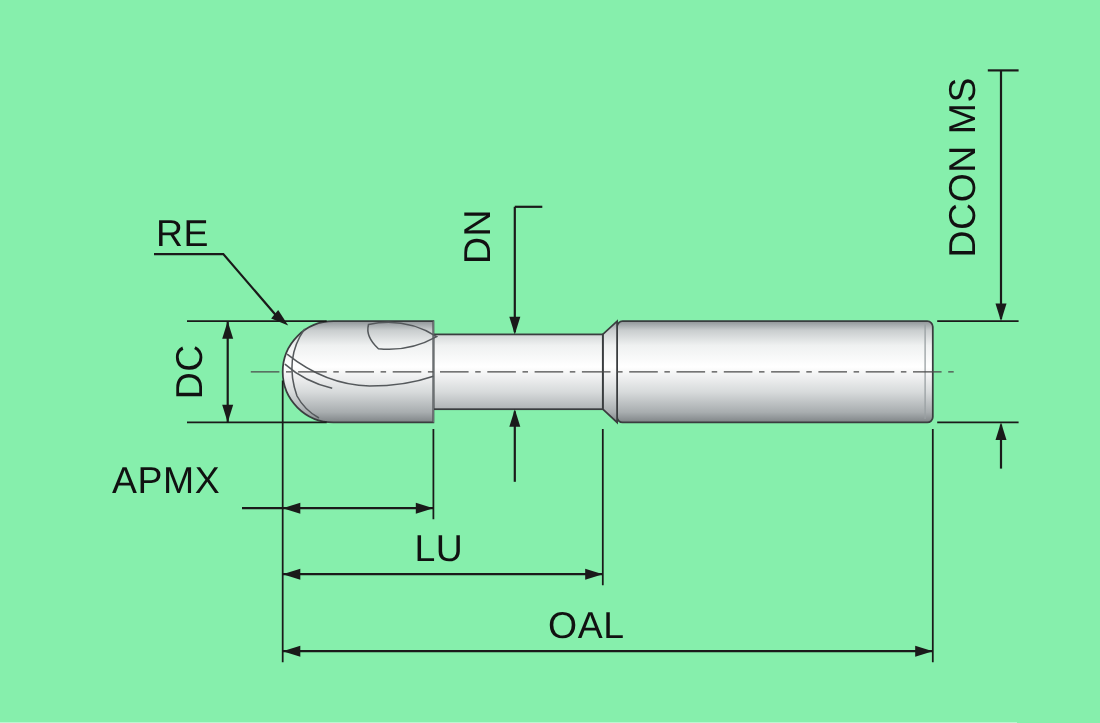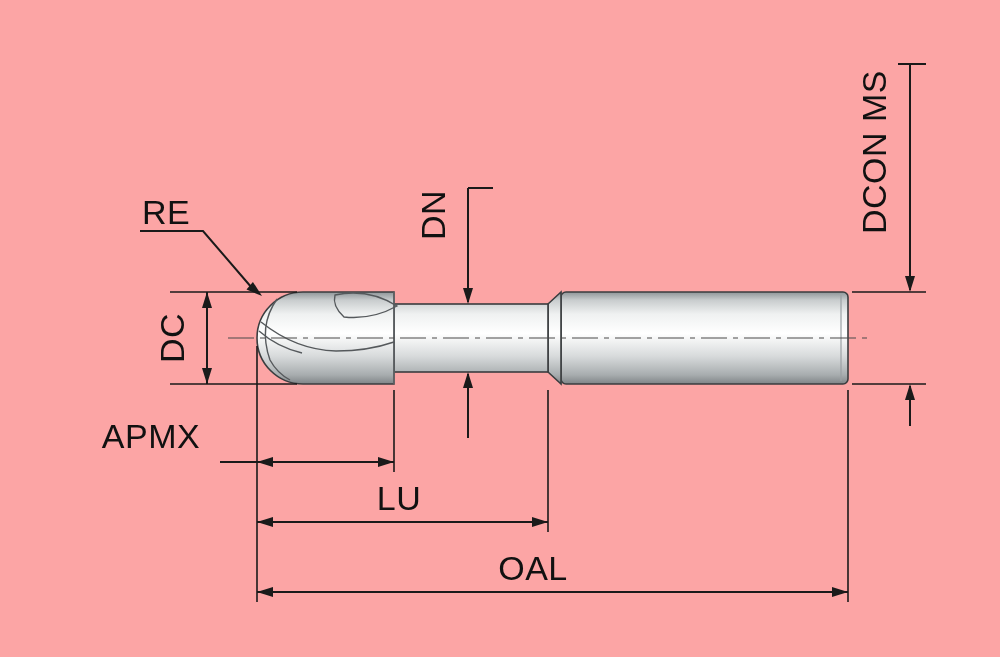--- a/index.html
+++ b/index.html
@@ -5,21 +5,21 @@
   html, body {
     margin: 0;
     padding: 0;
     background: #ffffff;
     font-family: "Liberation Sans", sans-serif;
   }
   .stage {
     position: relative;
     width: 1000px;
     height: 657px;
-    background: #fca5a5;
+    background: #86efac;
     overflow: hidden;
   }
   svg { display: block; }
   text {
     font-family: "Liberation Sans", sans-serif;
     font-size: 34px;
     fill: #111111;
     letter-spacing: 0.5px;
   }
   .dim-line { stroke: #1a1a1a; stroke-width: 2; fill: none; }

